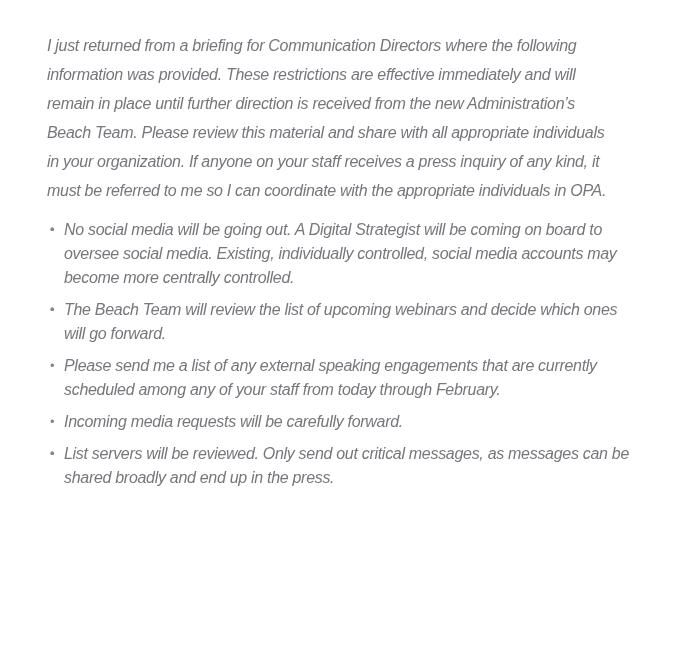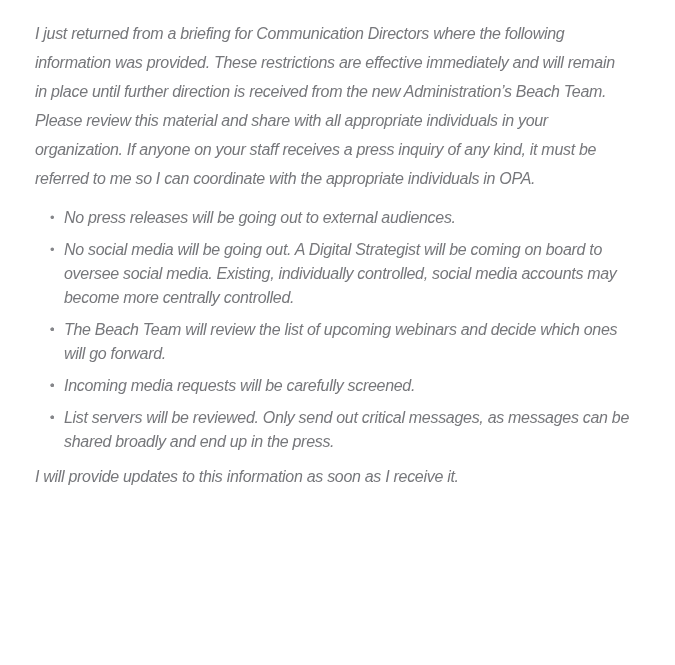--- a/index.html
+++ b/index.html
@@ -18,21 +18,21 @@
     width: 675px;
     height: 665px;
     padding: 19px 45px 0 35px;
     font-style: italic;
     font-weight: 400;
     font-size: 16px;
     letter-spacing: -0.3px;
     color: #76777b;
   }
   .para {
-    margin: 0;
+    margin: 12px;
     line-height: 29px;
   }
   .list {
     list-style: none;
     margin: 13px 0 0 0;
     padding: 0 0 0 15px;
   }
   .list-item {
     position: relative;
     padding-left: 14px;
@@ -54,49 +54,48 @@
   }
 </style>
 </head>
 <body>
 
 <div class="doc">
   <p class="para">I just returned from a briefing for Communication Directors where the following information was provided. These restrictions are effective immediately and will remain in place until further direction is received from the new Administration’s Beach Team. Please review this material and share with all appropriate individuals in your organization. If anyone on your staff receives a press inquiry of any kind, it must be referred to me so I can coordinate with the appropriate individuals in OPA.</p>
   <ul class="list">
   <li class="list-item">
     <span class="bullet">•</span>
-    <span>No press releases will be going out to external audiences.</span>
   </li>
 
   <li class="list-item">
     <span class="bullet">•</span>
     <span>No social media will be going out. A Digital Strategist will be coming on board to oversee social media. Existing, individually controlled, social media accounts may become more centrally controlled.</span>
   </li>
 
   <li class="list-item">
     <span class="bullet">•</span>
   </li>
 
   <li class="list-item">
     <span class="bullet">•</span>
     <span>The Beach Team will review the list of upcoming webinars and decide which ones will go forward.</span>
   </li>
 
   <li class="list-item">
     <span class="bullet">•</span>
+    <span>Please send me a list of any external speaking engagements that are currently scheduled among any of your staff from today through February.</span>
   </li>
 
   <li class="list-item">
     <span class="bullet">•</span>
-    <span>Incoming media requests will be carefully screened.</span>
+    <span>Incoming media requests will be carefully forward.</span>
   </li>
 
   <li class="list-item">
     <span class="bullet">•</span>
   </li>
 
   <li class="list-item">
     <span class="bullet">•</span>
     <span>List servers will be reviewed. Only send out critical messages, as messages can be shared broadly and end up in the press.</span>
   </li>
 </ul>
-  <p class="closing">I will provide updates to this information as soon as I receive it.</p>
 </div>
 
 </body></html>

